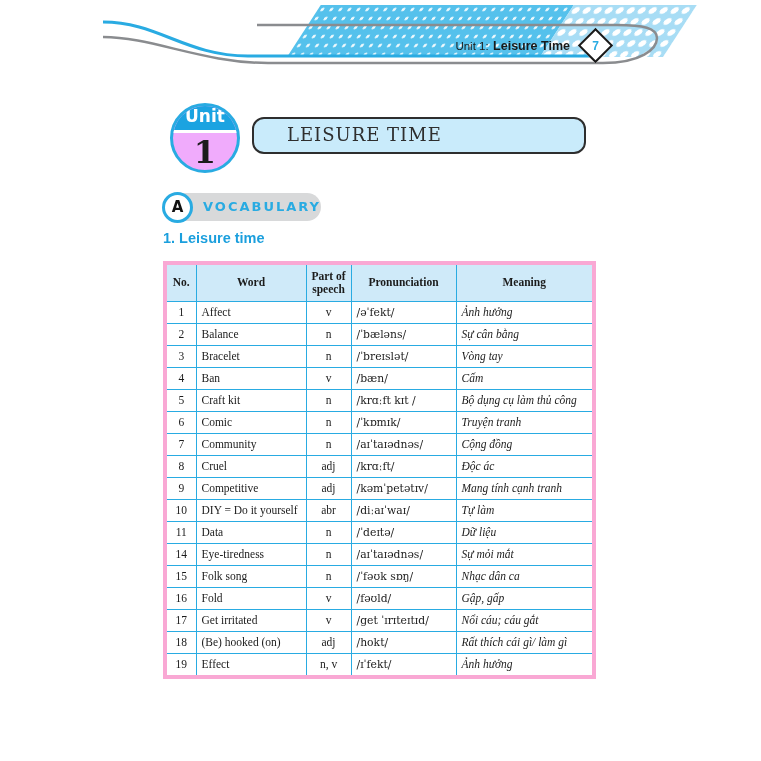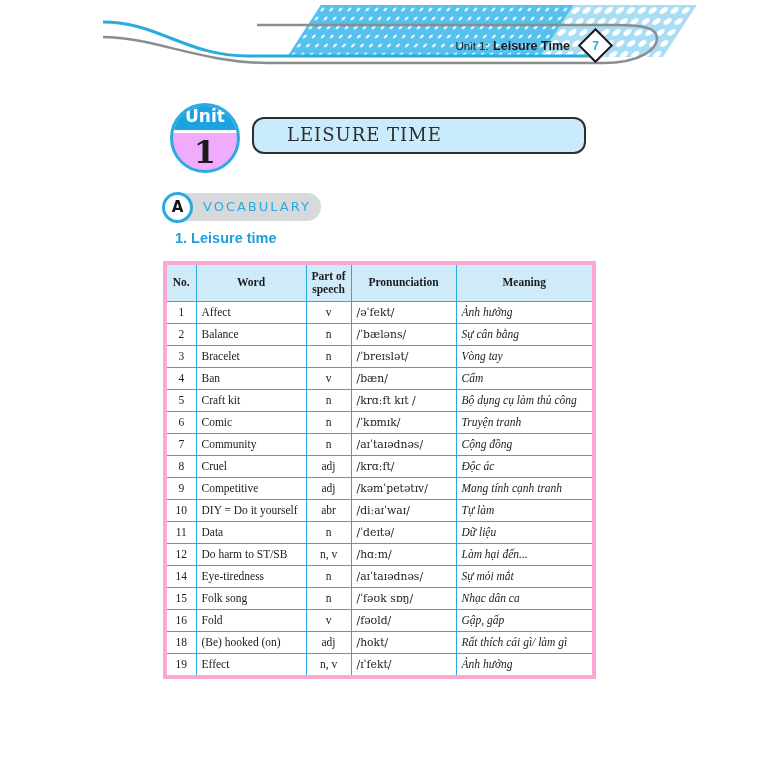--- a/index.html
+++ b/index.html
@@ -55,31 +55,31 @@
   .unit-badge .num{
     position:absolute;left:0;right:0;top:27px;bottom:0;text-align:center;
     font-family:"DejaVu Serif",serif;font-weight:700;font-size:32px;color:#1b1b1b;line-height:38px;
   }
   
   .vocab-badge{position:absolute;left:162px;top:192px;width:170px;height:31px;}
   .vocab-badge .pill{
     position:absolute;left:9px;top:1px;width:150px;height:28px;background:#d8d9da;border-radius:14px;
   }
   .vocab-badge .pill span{
-    display:block;padding-left:32px;line-height:28px;color:#29abe2;font-weight:400;
+    display:block;padding-left:32px;line-height:28px;color:#29abe2;font-weight:700;
     font-size:13px;letter-spacing:2px;font-family:"DejaVu Sans",sans-serif;
   }
   .vocab-badge .a-circle{
     position:absolute;left:0;top:0;width:31px;height:31px;box-sizing:border-box;background:#fff;
     border:3px solid #29abe2;border-radius:50%;text-align:center;
     font-weight:900;font-size:15px;line-height:25px;color:#111;font-family:"DejaVu Sans",sans-serif;
   }
   
   .subsection{
-    position:absolute;left:163px;top:230px;color:#1b9fdd;font-weight:700;font-size:14.5px;margin-left:12px;
+    position:absolute;left:163px;top:230px;color:#1b9fdd;font-weight:700;font-size:14.5px;
   }
   
   .vocab-table{
     position:absolute;left:163px;top:261px;border-collapse:collapse;table-layout:fixed;
     width:429px;font-family:"Liberation Serif",serif;font-size:11.5px;color:#1b1b1b;
     border:4px solid #f9a8d4;
   }
   .vocab-table th{
     background:#cfeaf9;border:1.5px solid #29abe2;font-weight:700;height:34px;
     padding:1px 2px;font-size:11.5px;line-height:1.15;
@@ -220,46 +220,46 @@
           <td class="c-mean">Tự làm</td>
         </tr>
         <tr>
           <td class="c-no">11</td>
           <td class="c-word">Data</td>
           <td class="c-pos">n</td>
           <td class="c-pron">/ˈdeɪtə/</td>
           <td class="c-mean">Dữ liệu</td>
         </tr>
         <tr>
-          <td class="c-no">12</td>
-          <td class="c-word">Do harm to ST/SB</td>
-          <td class="c-pos">n, v</td>
-          <td class="c-pron">/hɑːm/</td>
-          <td class="c-mean">Làm hại đến...</td>
-        </tr>
-        <tr>
           <td class="c-no">14</td>
           <td class="c-word">Eye-tiredness</td>
           <td class="c-pos">n</td>
           <td class="c-pron">/aɪˈtaɪədnəs/</td>
           <td class="c-mean">Sự mỏi mắt</td>
         </tr>
         <tr>
           <td class="c-no">15</td>
           <td class="c-word">Folk song</td>
           <td class="c-pos">n</td>
           <td class="c-pron">/ˈfəʊk sɒŋ/</td>
           <td class="c-mean">Nhạc dân ca</td>
         </tr>
         <tr>
           <td class="c-no">16</td>
           <td class="c-word">Fold</td>
           <td class="c-pos">v</td>
           <td class="c-pron">/fəʊld/</td>
           <td class="c-mean">Gập, gấp</td>
+        </tr>
+        <tr>
+          <td class="c-no">17</td>
+          <td class="c-word">Get irritated</td>
+          <td class="c-pos">v</td>
+          <td class="c-pron">/get ˈɪrɪteɪtɪd/</td>
+          <td class="c-mean">Nổi cáu; cáu gắt</td>
         </tr>
         <tr>
           <td class="c-no">18</td>
           <td class="c-word">(Be) hooked (on)</td>
           <td class="c-pos">adj</td>
           <td class="c-pron">/hokt/</td>
           <td class="c-mean">Rất thích cái gì/ làm gì</td>
         </tr>
         <tr>
           <td class="c-no">19</td>

